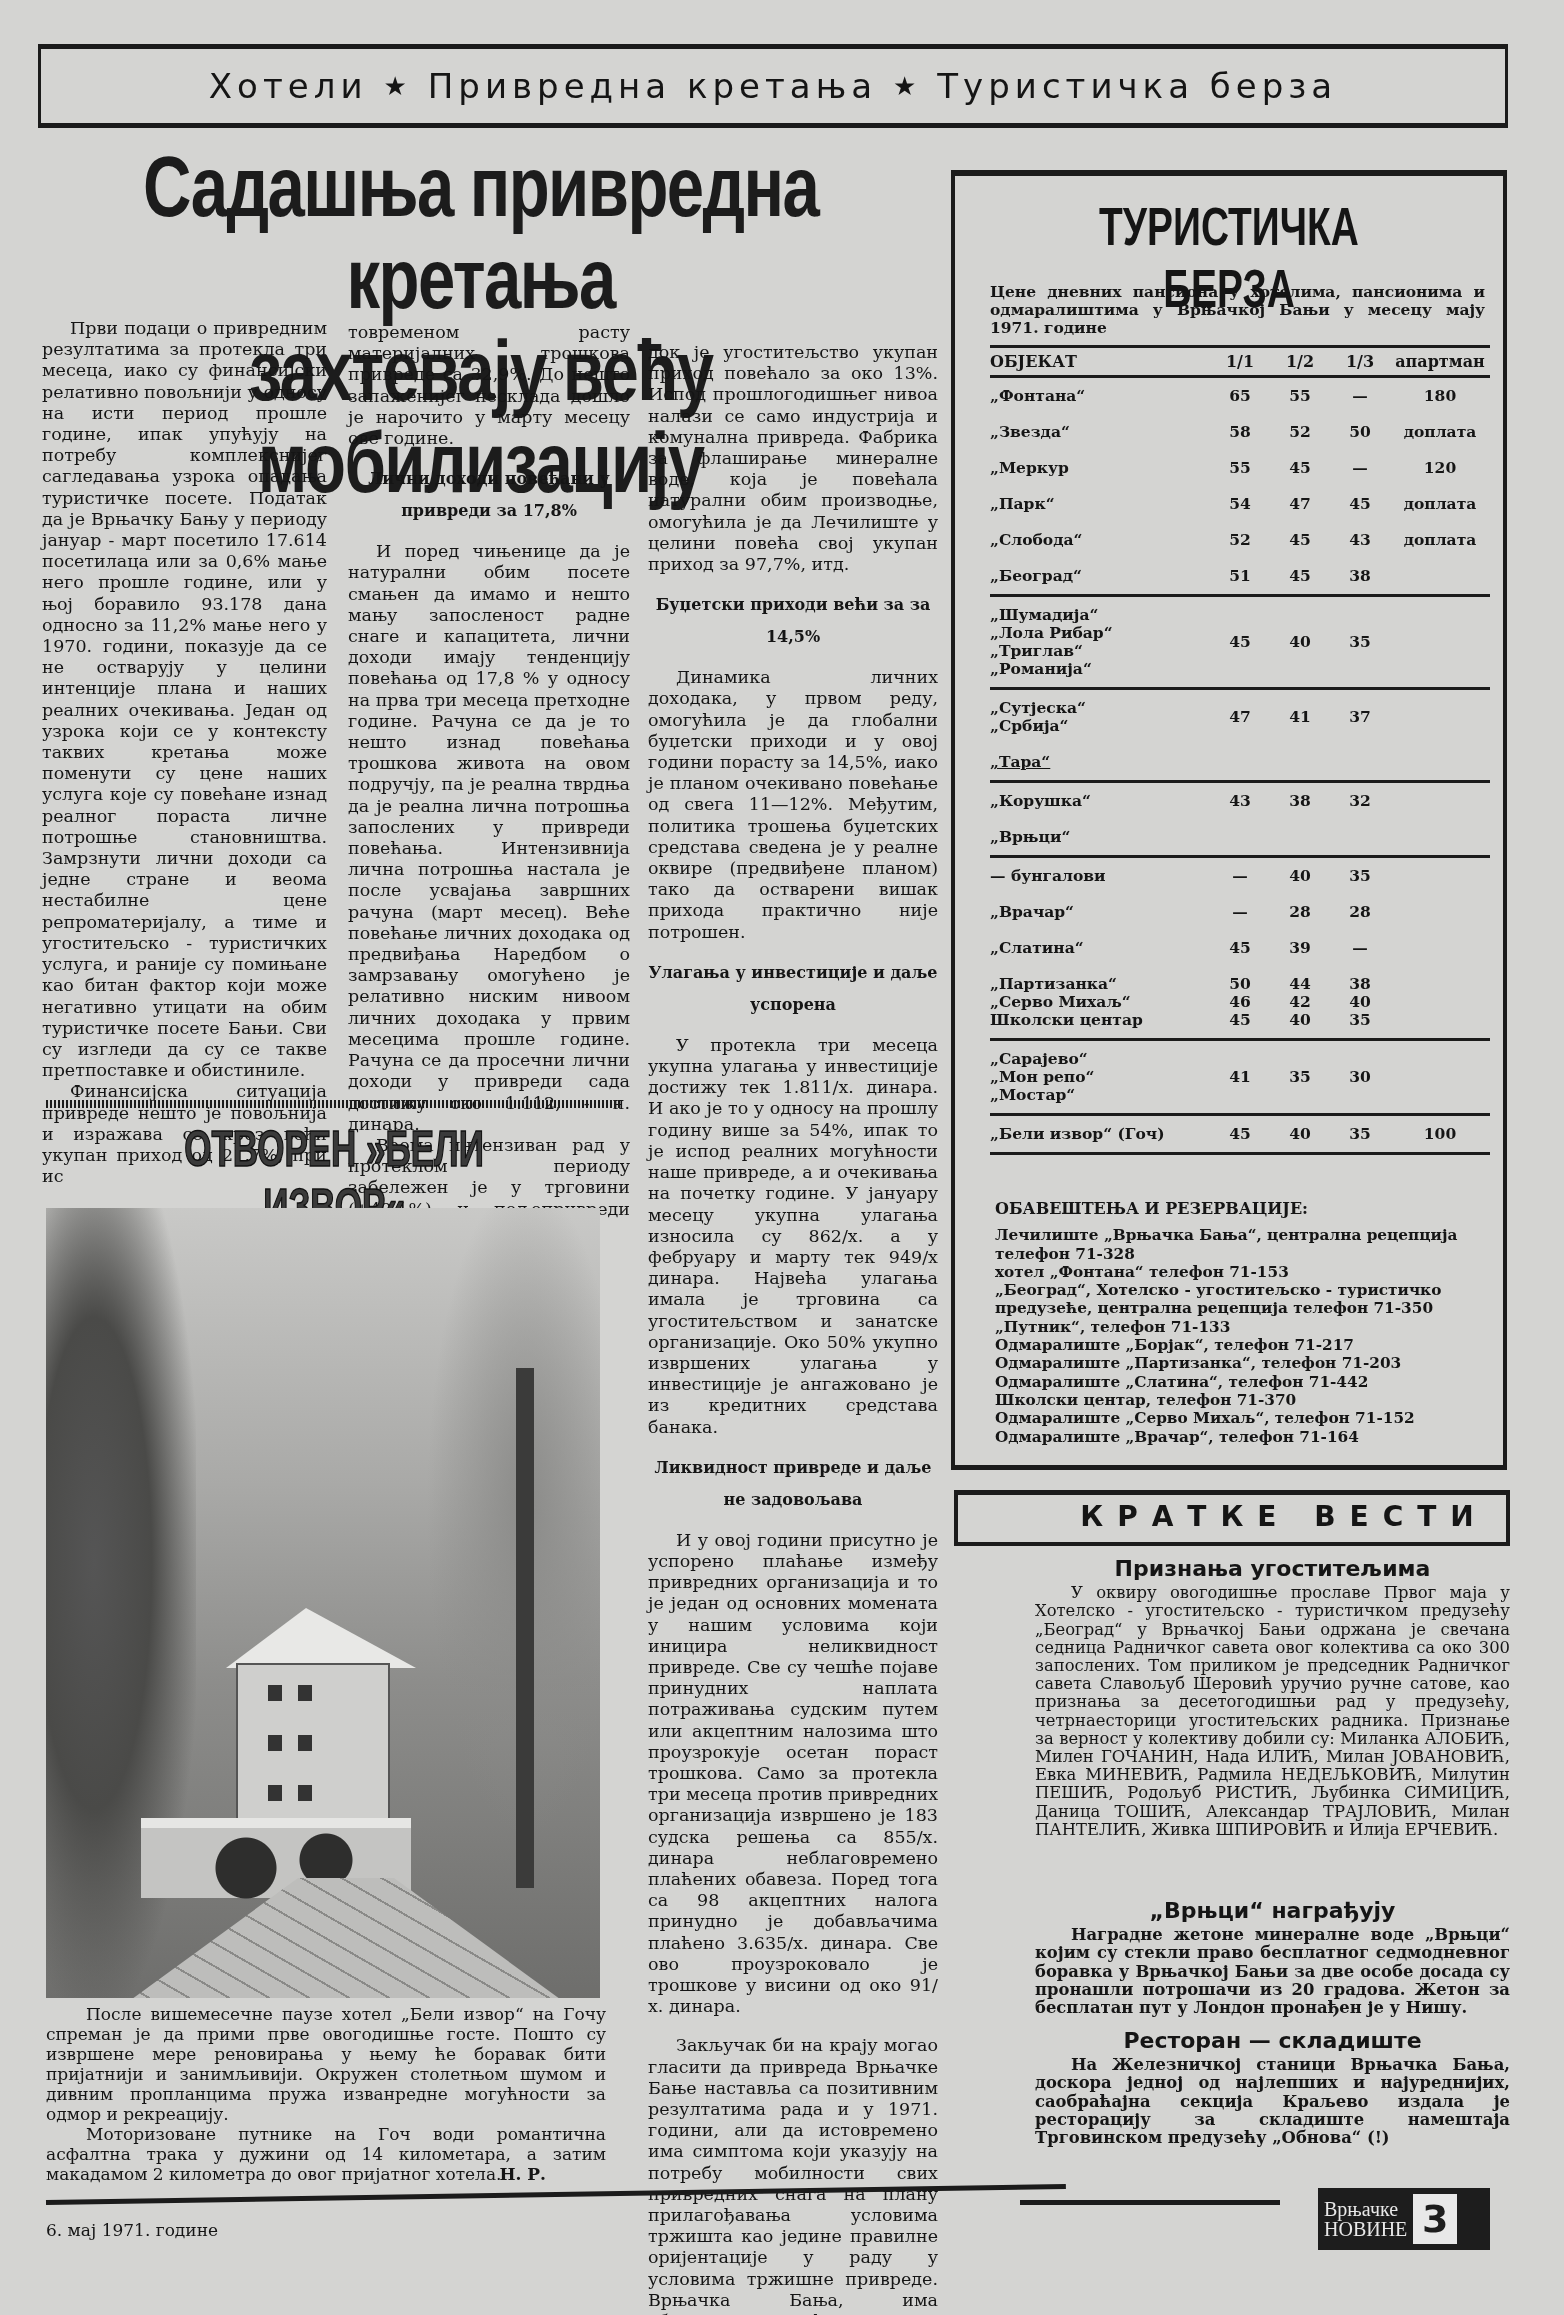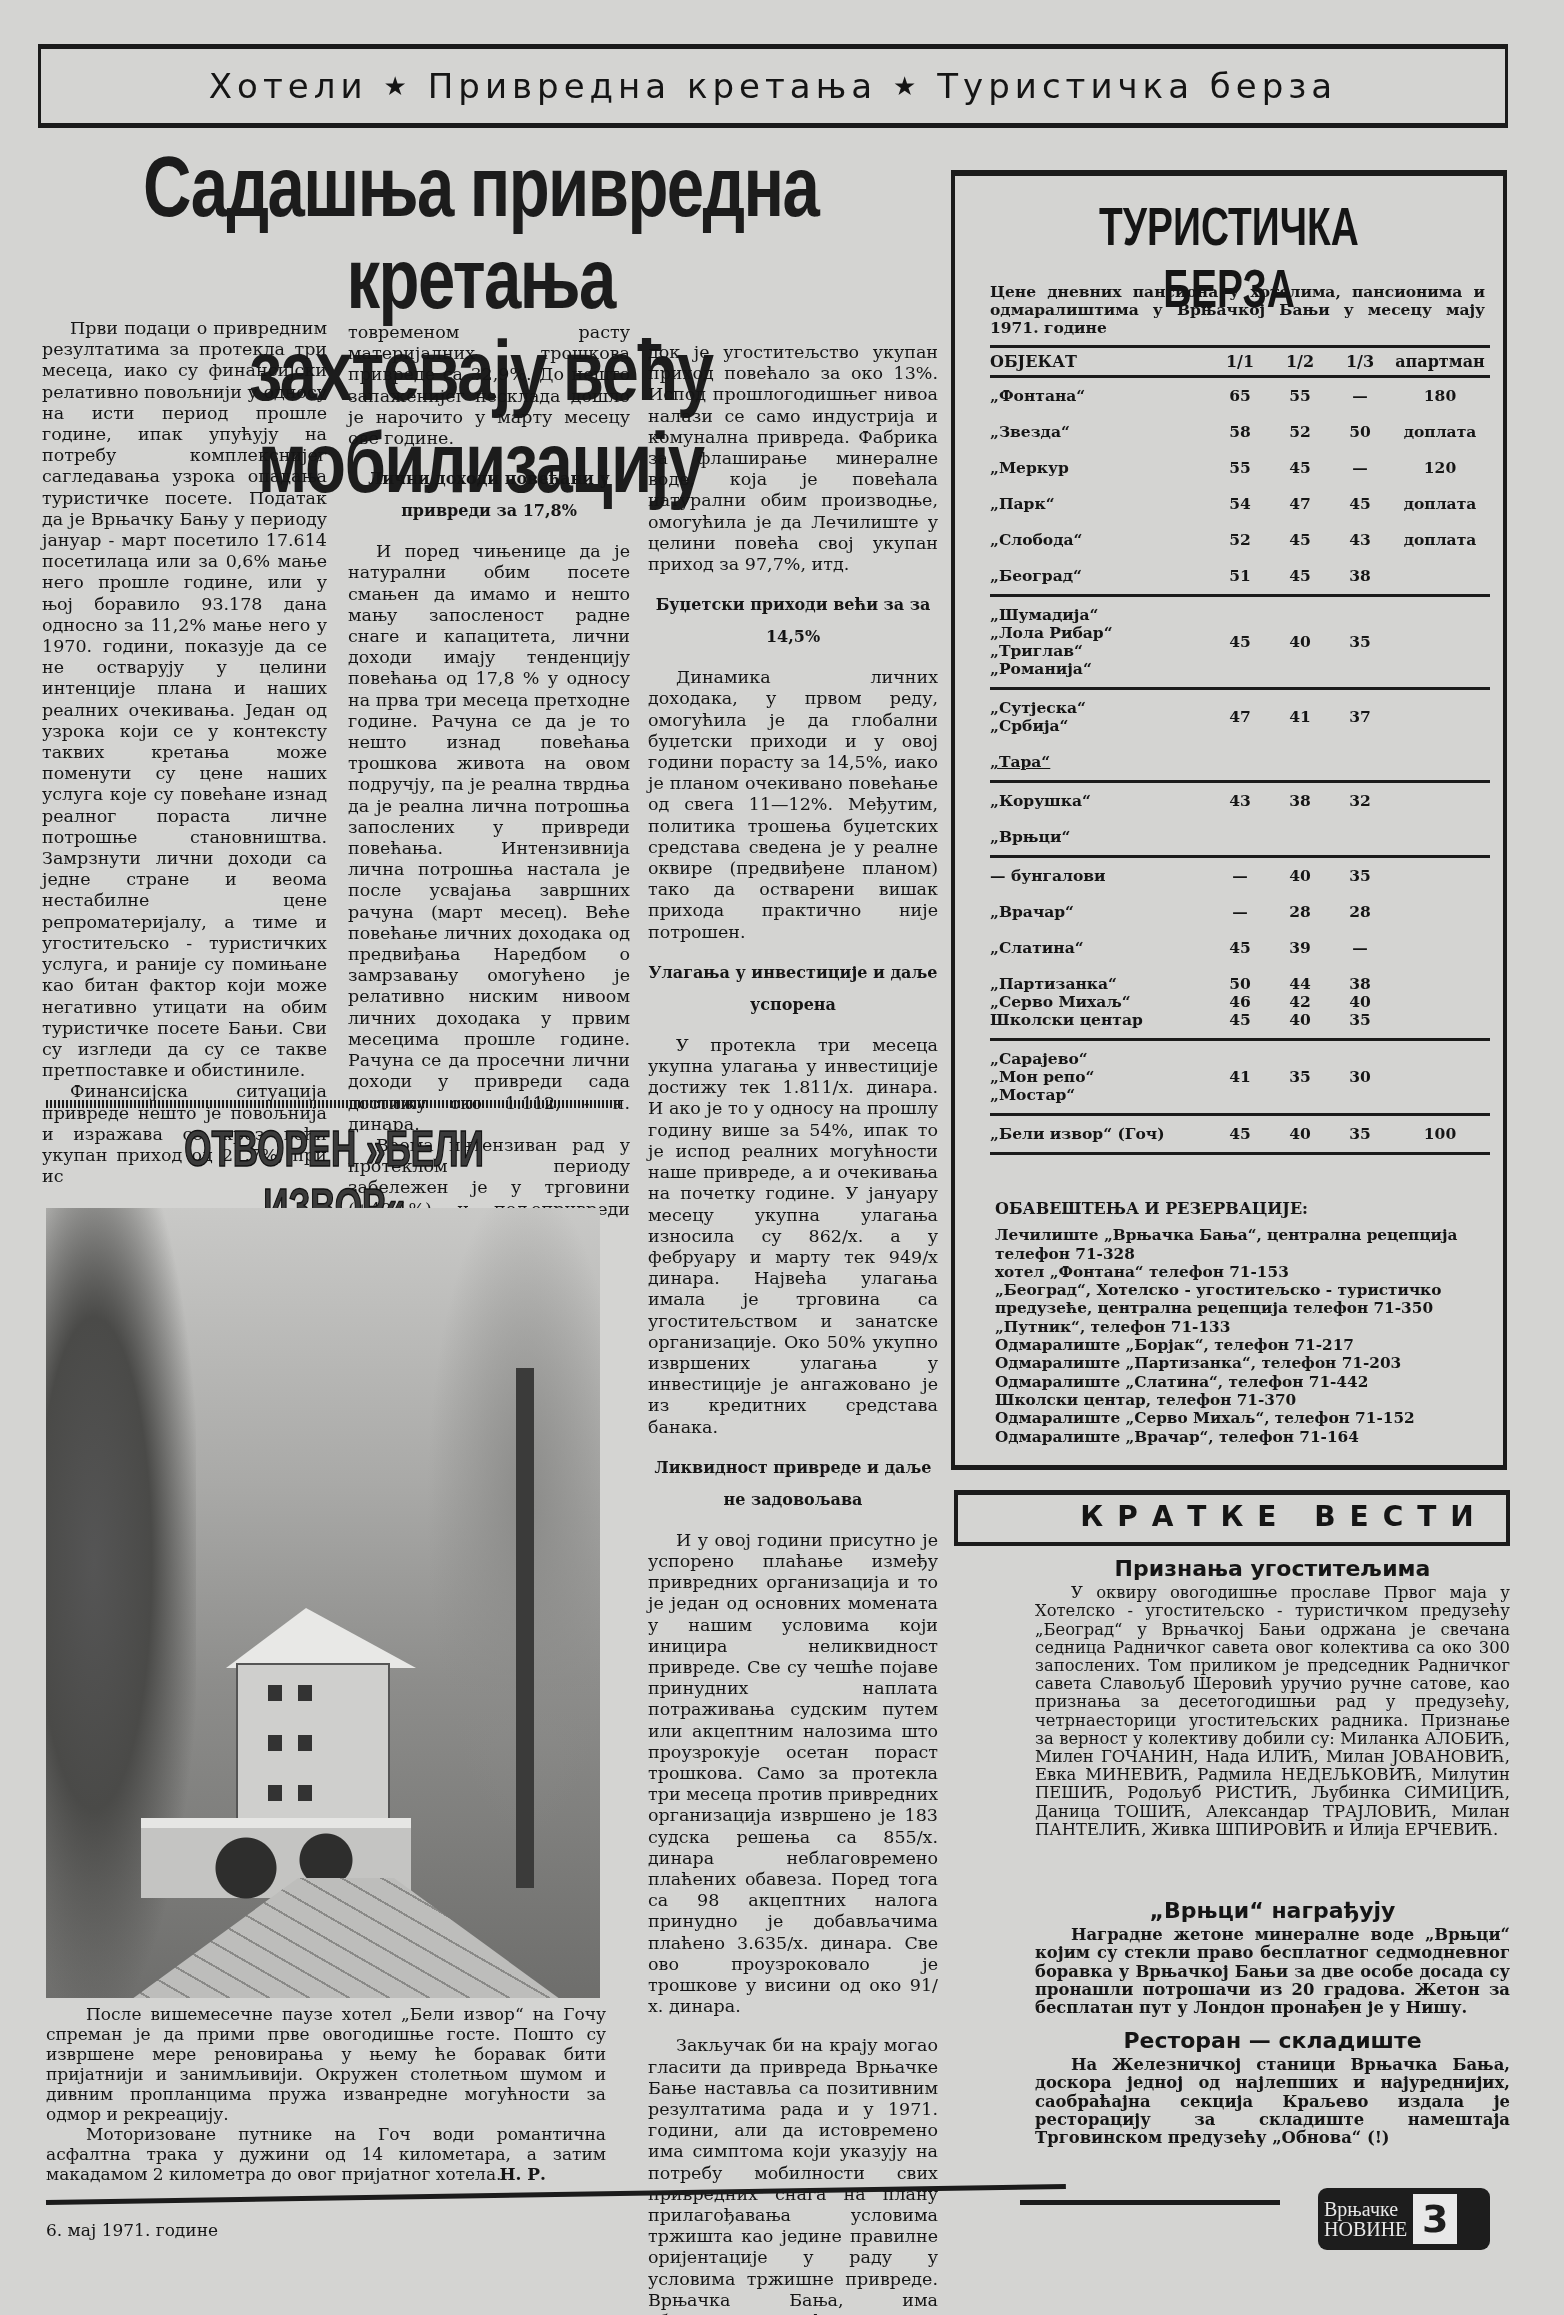--- a/index.html
+++ b/index.html
@@ -109,21 +109,21 @@
   
   .kv-box { left:954px; top:1490px; width:556px; height:56px; border:4px solid #1b1b1b; border-top-width:5px; box-sizing:border-box; }
   .kv-title { left:954px; top:1500px; width:660px; text-align:center; font-family:"DejaVu Sans", sans-serif; font-weight:bold; font-size:28px; letter-spacing:14px; }
   .kv-h { font-family:"DejaVu Sans", sans-serif; font-weight:bold; text-align:center; font-size:22px; margin:0 0 6px 0; }
   .kv { left:1035px; width:475px; font-size:16.4px; line-height:18.2px; text-align:justify; }
   .kv p { margin:0; text-indent:36px; }
   .kv1 { top:1560px; }
   .kv2 { top:1902px; font-weight:bold; }
   .kv3 { top:2032px; font-weight:bold; }
   .short-rule { left:1020px; top:2200px; width:260px; height:5px; background:#1b1b1b; }
-  .logo { left:1318px; top:2188px; width:172px; height:62px; background:#1d1d1d; display:flex; align-items:center; padding:0 6px; box-sizing:border-box;border-radius:9px; }
+  .logo { left:1318px; top:2188px; width:172px; height:62px; background:#1d1d1d; display:flex; align-items:center; padding:0 6px; box-sizing:border-box; }
   .logo .txt { color:#e8e8e8; font-family:"Liberation Serif", serif; font-size:20px; line-height:20px; }
   .logo .num { margin-left:6px; background:#e8e8e8; color:#1d1d1d; font-family:"DejaVu Sans", sans-serif; font-weight:bold; font-size:38px; width:44px; height:50px; display:flex; align-items:center; justify-content:center; }
 </style>
 </head>
 <body>
 
 <div class="abs banner">
   <span>Хотели</span>
   <span class="star">★</span>
   <span>Привредна кретања</span>

